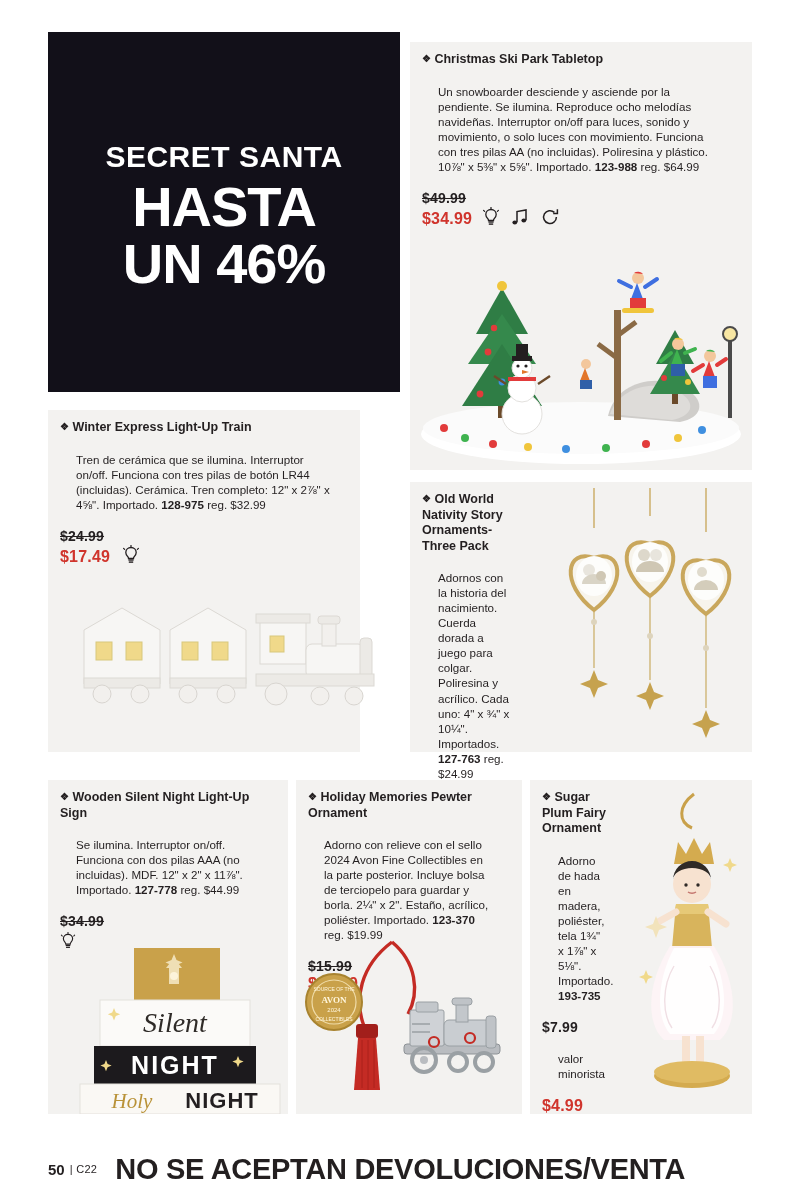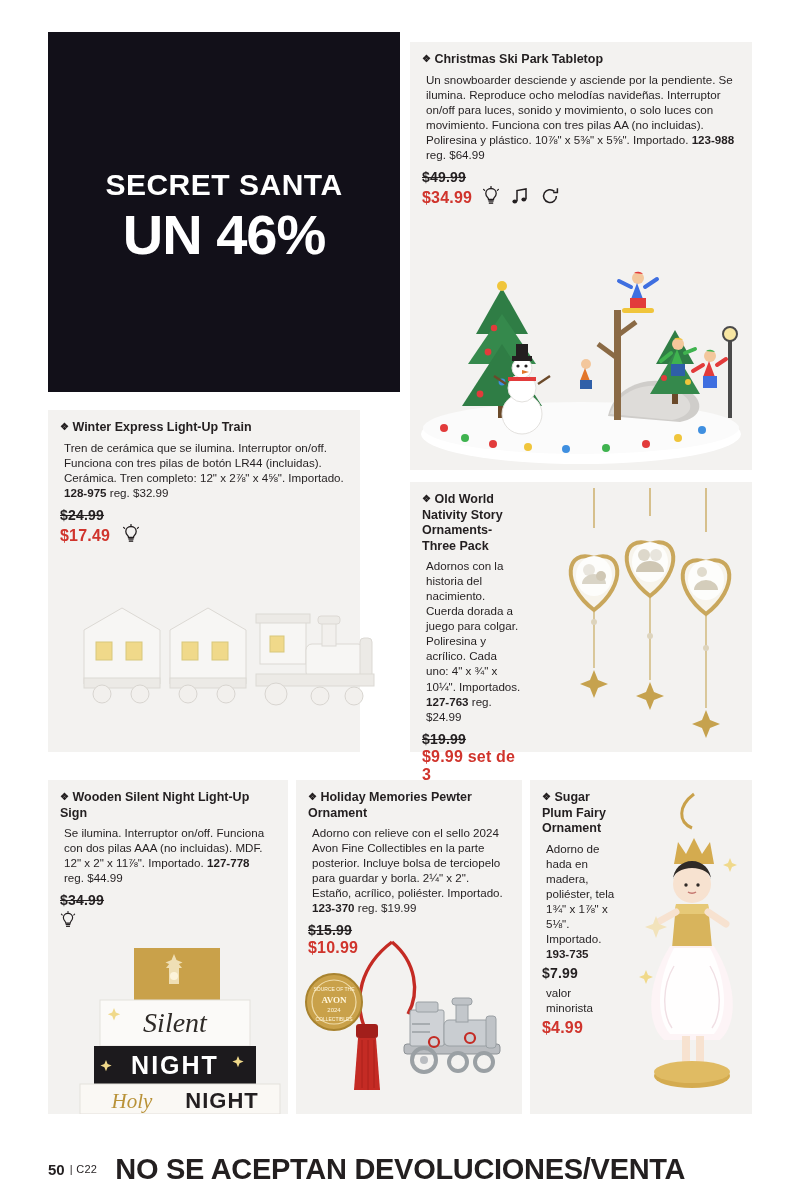--- a/index.html
+++ b/index.html
@@ -28,21 +28,21 @@
     font-size: 12.5px;
     font-weight: bold;
     line-height: 1.24;
     margin: 0 0 3px 0;
     color: #231f20;
   }
   .flower { font-size: 10px; vertical-align: 1px; }
   .prod-desc {
     font-size: 11.6px;
     line-height: 1.30;
-    margin: 4px;
+    margin: 16px;
     color: #231f20;
   }
   .sku { font-weight: bold; }
   .price-old {
     font-size: 14px;
     font-weight: bold;
     color: #231f20;
     text-decoration: line-through;
     margin: 7px 0 1px 0;
     letter-spacing: .2px;
@@ -105,20 +105,21 @@
   
   .art { position: absolute; }
 </style>
 </head>
 <body>
 
 <div class="page">
 
   <div class="hero">
     <div class="hero-kicker">SECRET SANTA</div>
+    <div class="hero-line">HASTA</div>
     <div class="hero-line">UN 46%</div>
   </div>
 
   <div class="card" style="left:410px; top:42px; width:342px; height:428px;">
     <div class="card-inner">
       <div class="prod-title">
         <span class="flower">❖</span>
         <span>Christmas Ski Park Tabletop</span>
       </div>
       <div class="prod-desc">

